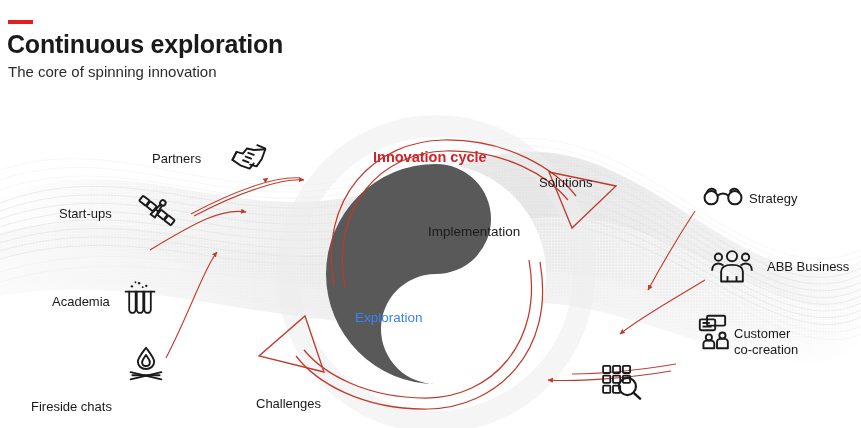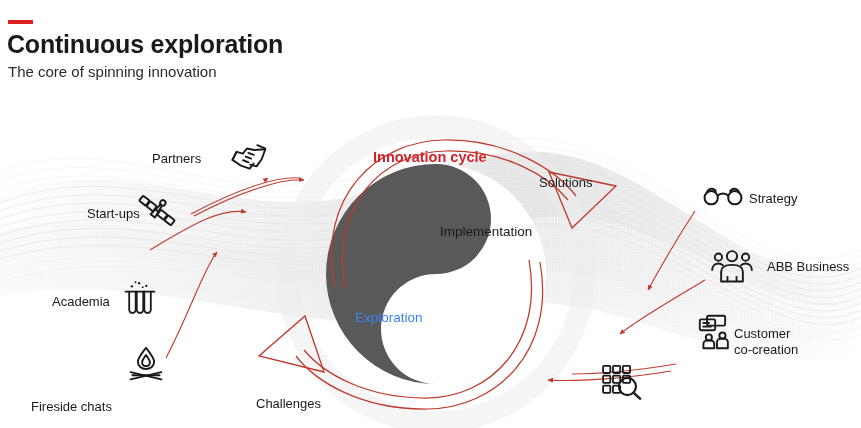--- a/index.html
+++ b/index.html
@@ -31,26 +31,26 @@
   
   #diagram{position:absolute;left:0;top:0;width:861px;height:428px;z-index:3;}
 
   
   .lbl{position:absolute;z-index:6;font-size:13px;color:#1a1a1a;white-space:nowrap;}
   .lbl.two-line{line-height:1.25;white-space:normal;}
   #cycle-title{
     position:absolute;z-index:6;left:373px;top:109px;
     font-size:14.5px;font-weight:bold;color:#d2222a;white-space:nowrap;margin-top:40px;
   }
-  #label-implementation{left:440px;top:224px;font-size:13.5px;color:#1a1a1a;}
+  #label-implementation{left:428px;top:224px;font-size:13.5px;color:#1a1a1a;}
   #label-exploration{left:355px;top:310px;font-size:13.5px;color:#3b82f6;}
   #label-solutions{left:539px;top:139px;margin-top:36px;}
   #label-challenges{left:256px;top:396px;}
   #label-partners{left:152px;top:151px;}
-  #label-startups{left:59px;top:206px;margin-left:28px;}
+  #label-startups{left:59px;top:206px;}
   #label-academia{left:52px;top:294px;}
   #label-fireside{left:31px;top:355px;margin-top:44px;}
   #label-strategy{left:749px;top:191px;}
   #label-abb{left:767px;top:259px;}
   #label-customer{left:734px;top:326px;}
   #label-techmon{left:640px;top:385px;}
 
   
   .icon{position:absolute;z-index:6;}
   #icon-partners{left:228px;top:138px;width:44px;height:40px;}

